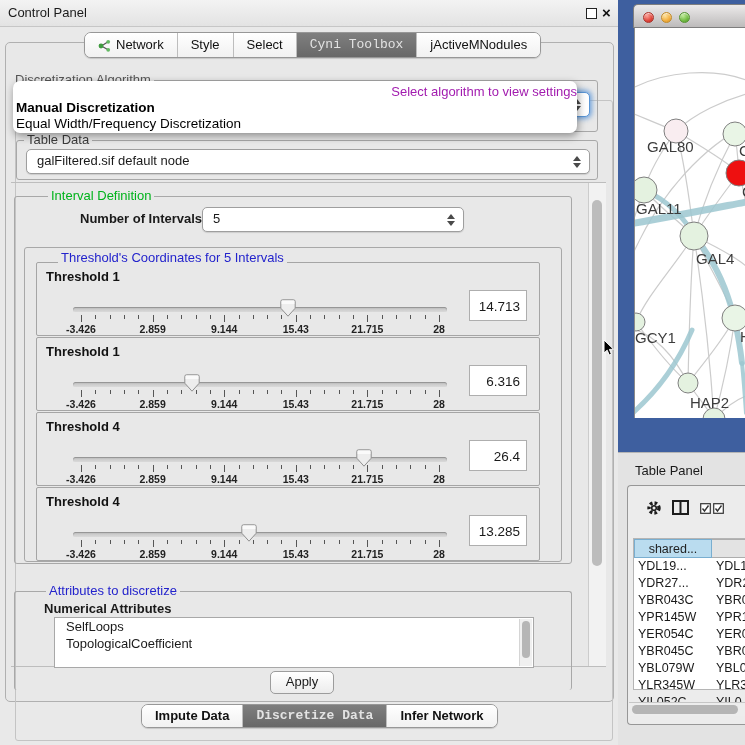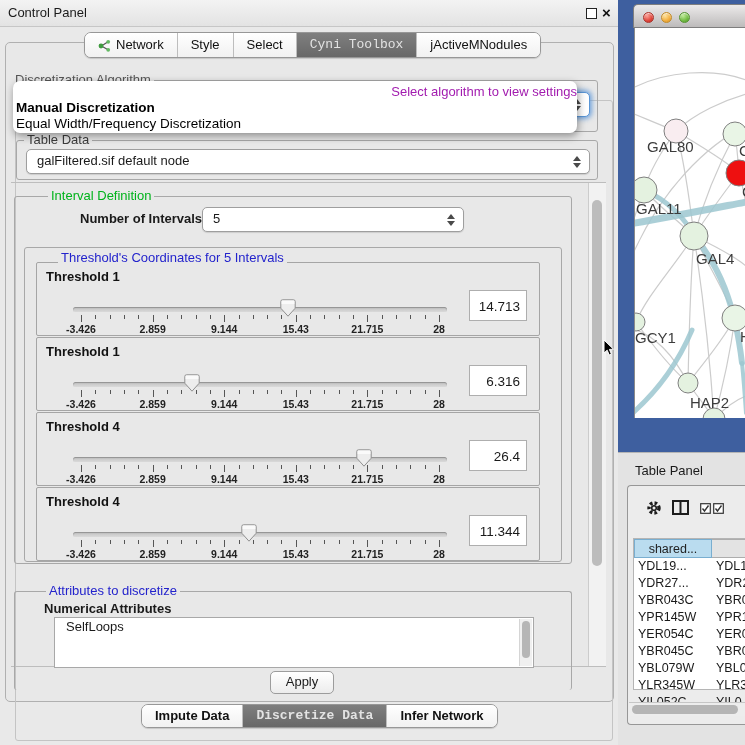--- a/index.html
+++ b/index.html
@@ -355,33 +355,34 @@
             <span class="tlab" style="left: 60%;">15.43</span>
             <span class="tlab" style="left: 80%;">21.715</span>
             <span class="tlab" style="left: 100%;">28</span>
           </div>
           <div class="t-thumb" style="left: 204.257px;">
             <svg width="16" height="18" viewBox="0 0 16 18">
               <path d="M2.5 0.8 H13.5 Q15.2 0.8 15.2 2.5 V9.2 L8 17.2 L0.8 9.2 V2.5 Q0.8 0.8 2.5 0.8 Z" fill="#ededed" stroke="#8f8f8f" stroke-width="1"></path>
               <path d="M2.8 1.6 H13.2 Q14.4 1.6 14.4 2.8 V5 H1.6 V2.8 Q1.6 1.6 2.8 1.6 Z" fill="#fafafa"></path>
             </svg>
           </div>
-          <div class="t-value">11.344</div>
+          <div class="t-value">13.285</div>
         </div>
       </div>
 
     <div class="vscroll" style="left:588px;top:183px;width:17px;height:483px;">
       <div class="vthumb" style="left:3px;top:17px;width:10px;height:366px;"></div>
     </div>
 
     <span class="group-label" style="left:46px;top:584px;color:#2323cc;">Attributes to discretize</span>
     <div class="group" style="left:14px;top:591px;width:556px;height:98px;border-bottom:none;"></div>
     <span class="abs" style="left:44px;top:601px;font-weight:bold;">Numerical Attributes</span>
     <div id="attr-list">
       <div class="attr-item">SelfLoops</div>
+      <div class="attr-item">TopologicalCoefficient</div>
       <div class="abs" style="right:1px;top:1px;width:12px;height:47px;background:#f0f0f0;border-left:1px solid #d5d5d5;">
         <div class="vthumb" style="left:2px;top:2px;width:8px;height:37px;background:#b6b6b6;"></div>
       </div>
     </div>
 
     <div id="apply-btn">Apply</div>
 
     <div class="segbar" style="left:141px;top:704px;height:22px;">
       <span class="seg" style="line-height:22px;font-weight:bold;">
           <span>Impute Data</span>

